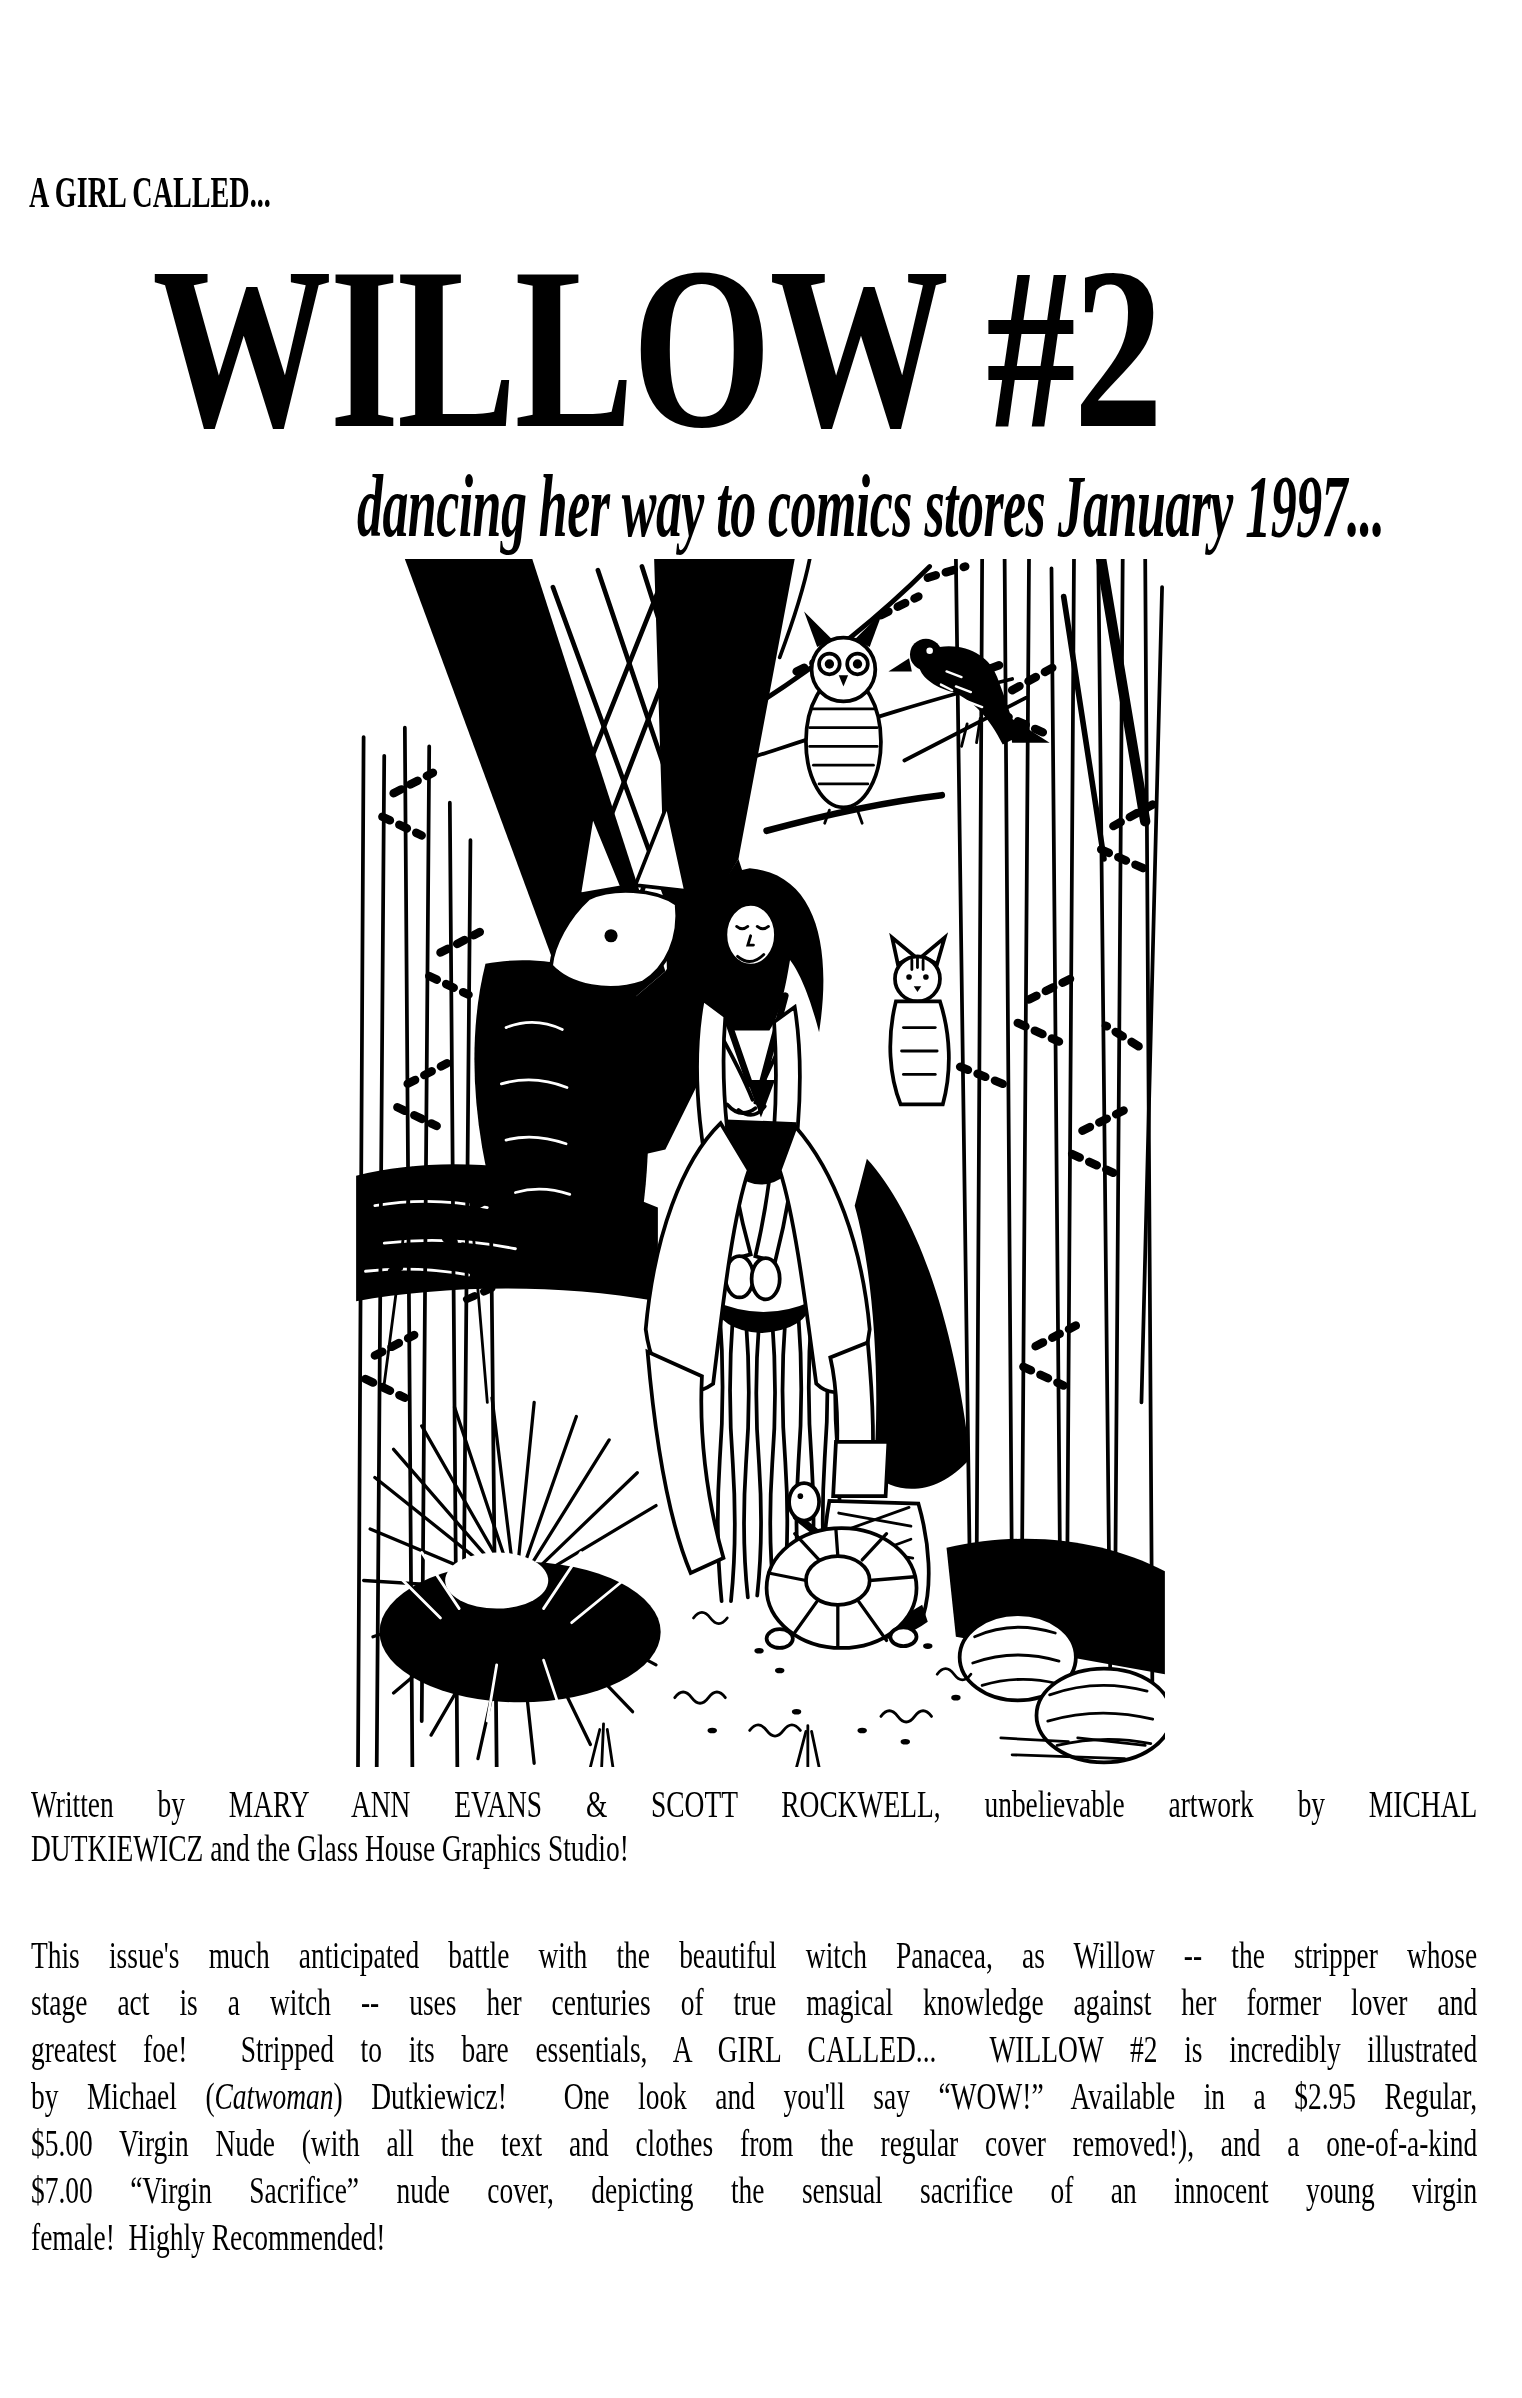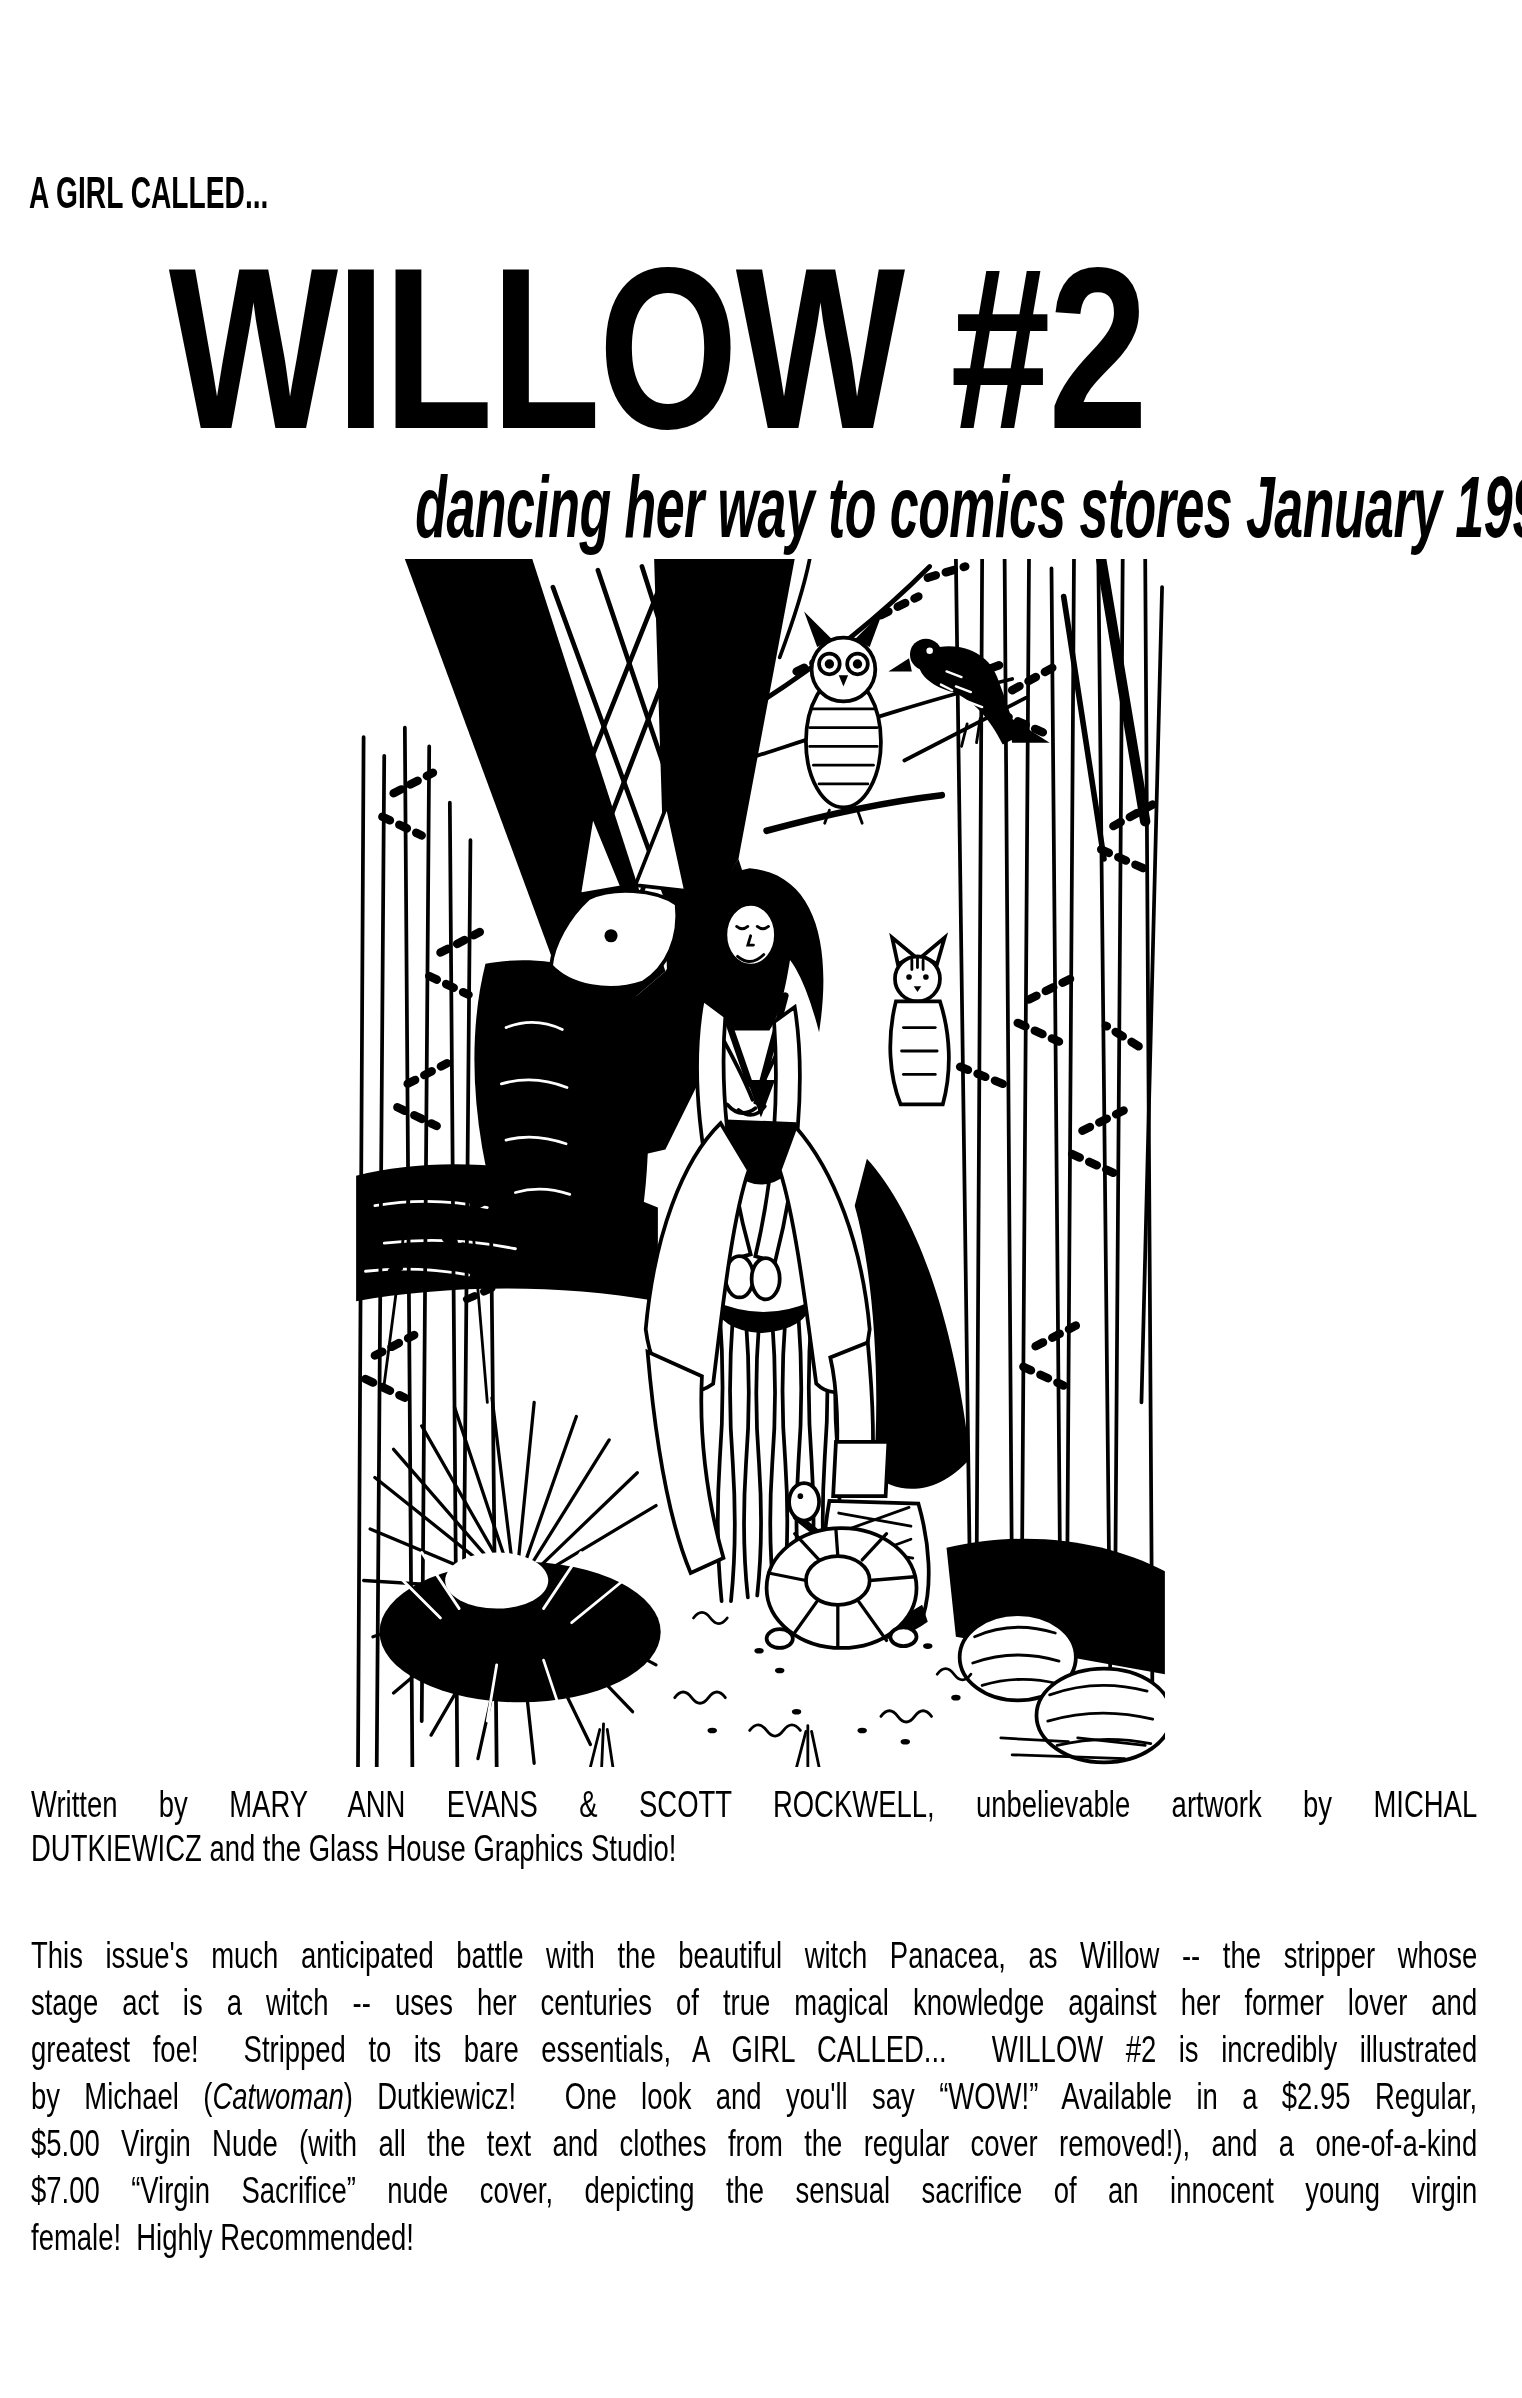--- a/index.html
+++ b/index.html
@@ -1,17 +1,17 @@
 <!DOCTYPE html>
 <html style="font-size:15px"><head>
 <meta charset="utf-8">
 <style>
   html,body{margin:0;padding:0;background:#ffffff;}
   #page{position:relative;width:1522px;height:2399px;background:#ffffff;overflow:hidden;
-        font-family:Liberation Sans, sans-serif;color:#000;}
+        font-family:Liberation Serif, serif;color:#000;}
   .condense{display:inline-block;transform-origin:0 0;}
   #kicker{position:absolute;left:29px;top:171px;font-size:44px;font-weight:bold;
           line-height:1;white-space:nowrap;}
   #kicker .condense{transform:scaleX(0.64);}
   #title-row{position:absolute;left:0;top:234px;width:1314px;text-align:center;line-height:1;}
   #title-row .condense{transform-origin:center top;transform:scaleX(0.78);
           font-size:230px;font-weight:bold;letter-spacing:-2.8px;white-space:nowrap;}
   #subtitle-row{position:absolute;left:0;top:463px;width:1522px;text-align:center;line-height:1;}
   #subtitle-row .condense{transform-origin:center top;transform:scaleX(0.59);
           font-size:88px;font-weight:bold;font-style:italic;letter-spacing:-0.9px;white-space:nowrap;}

